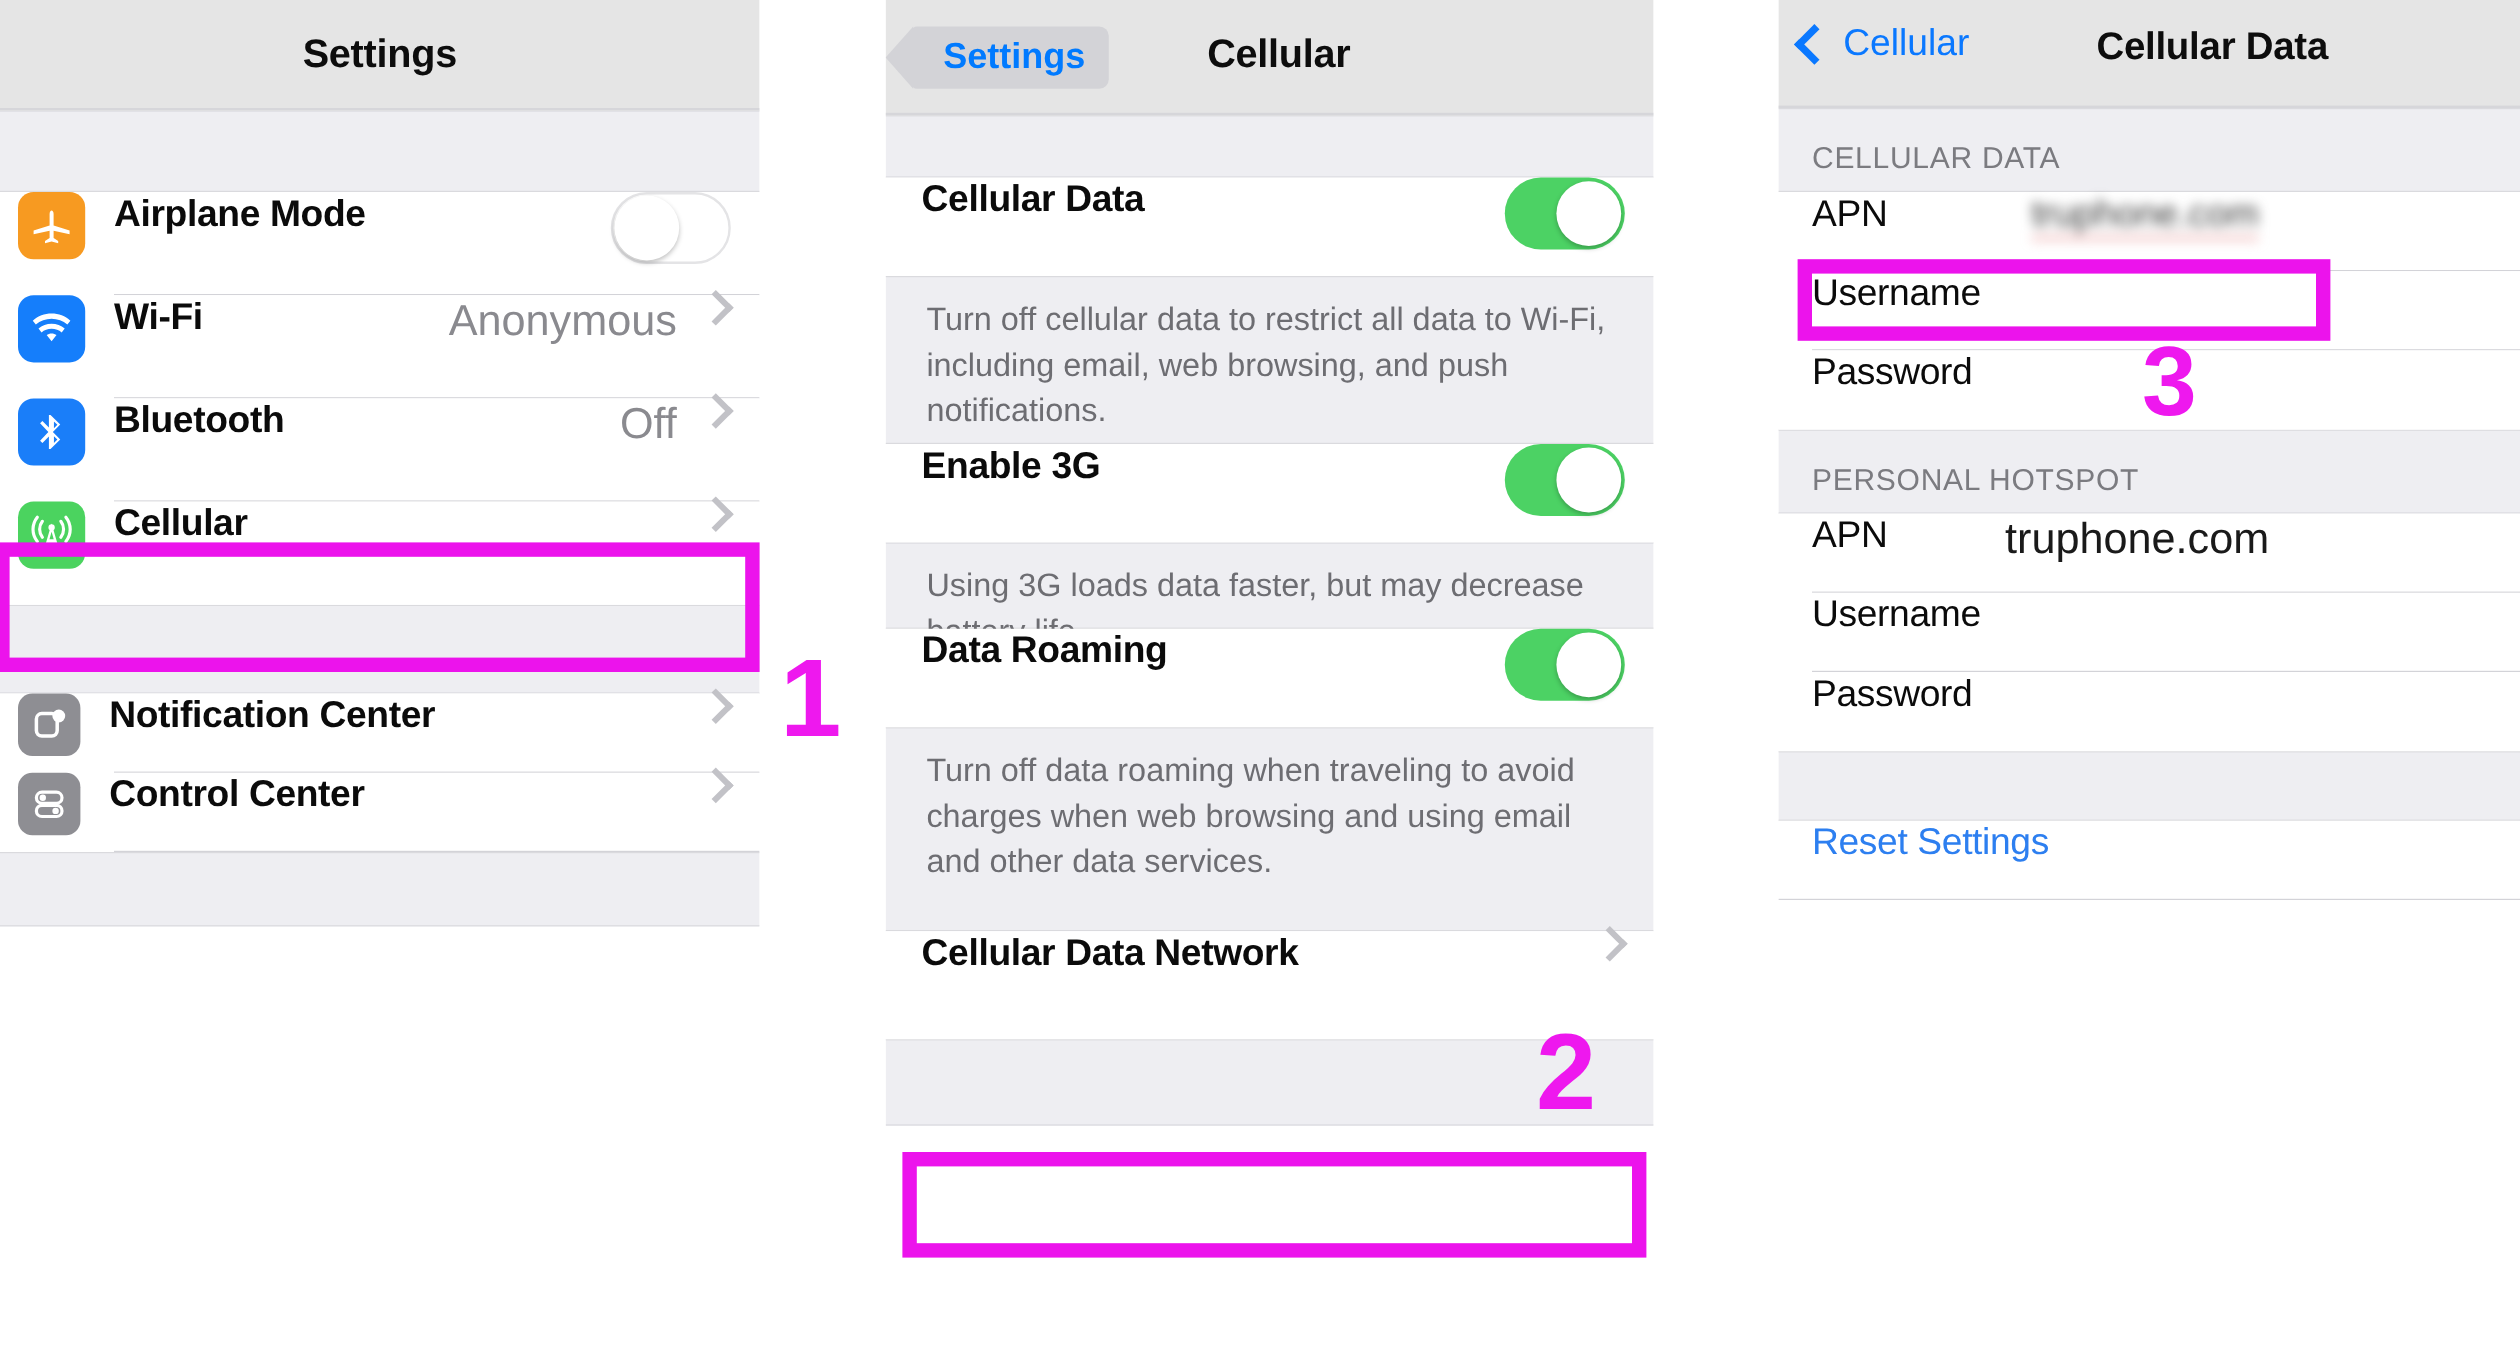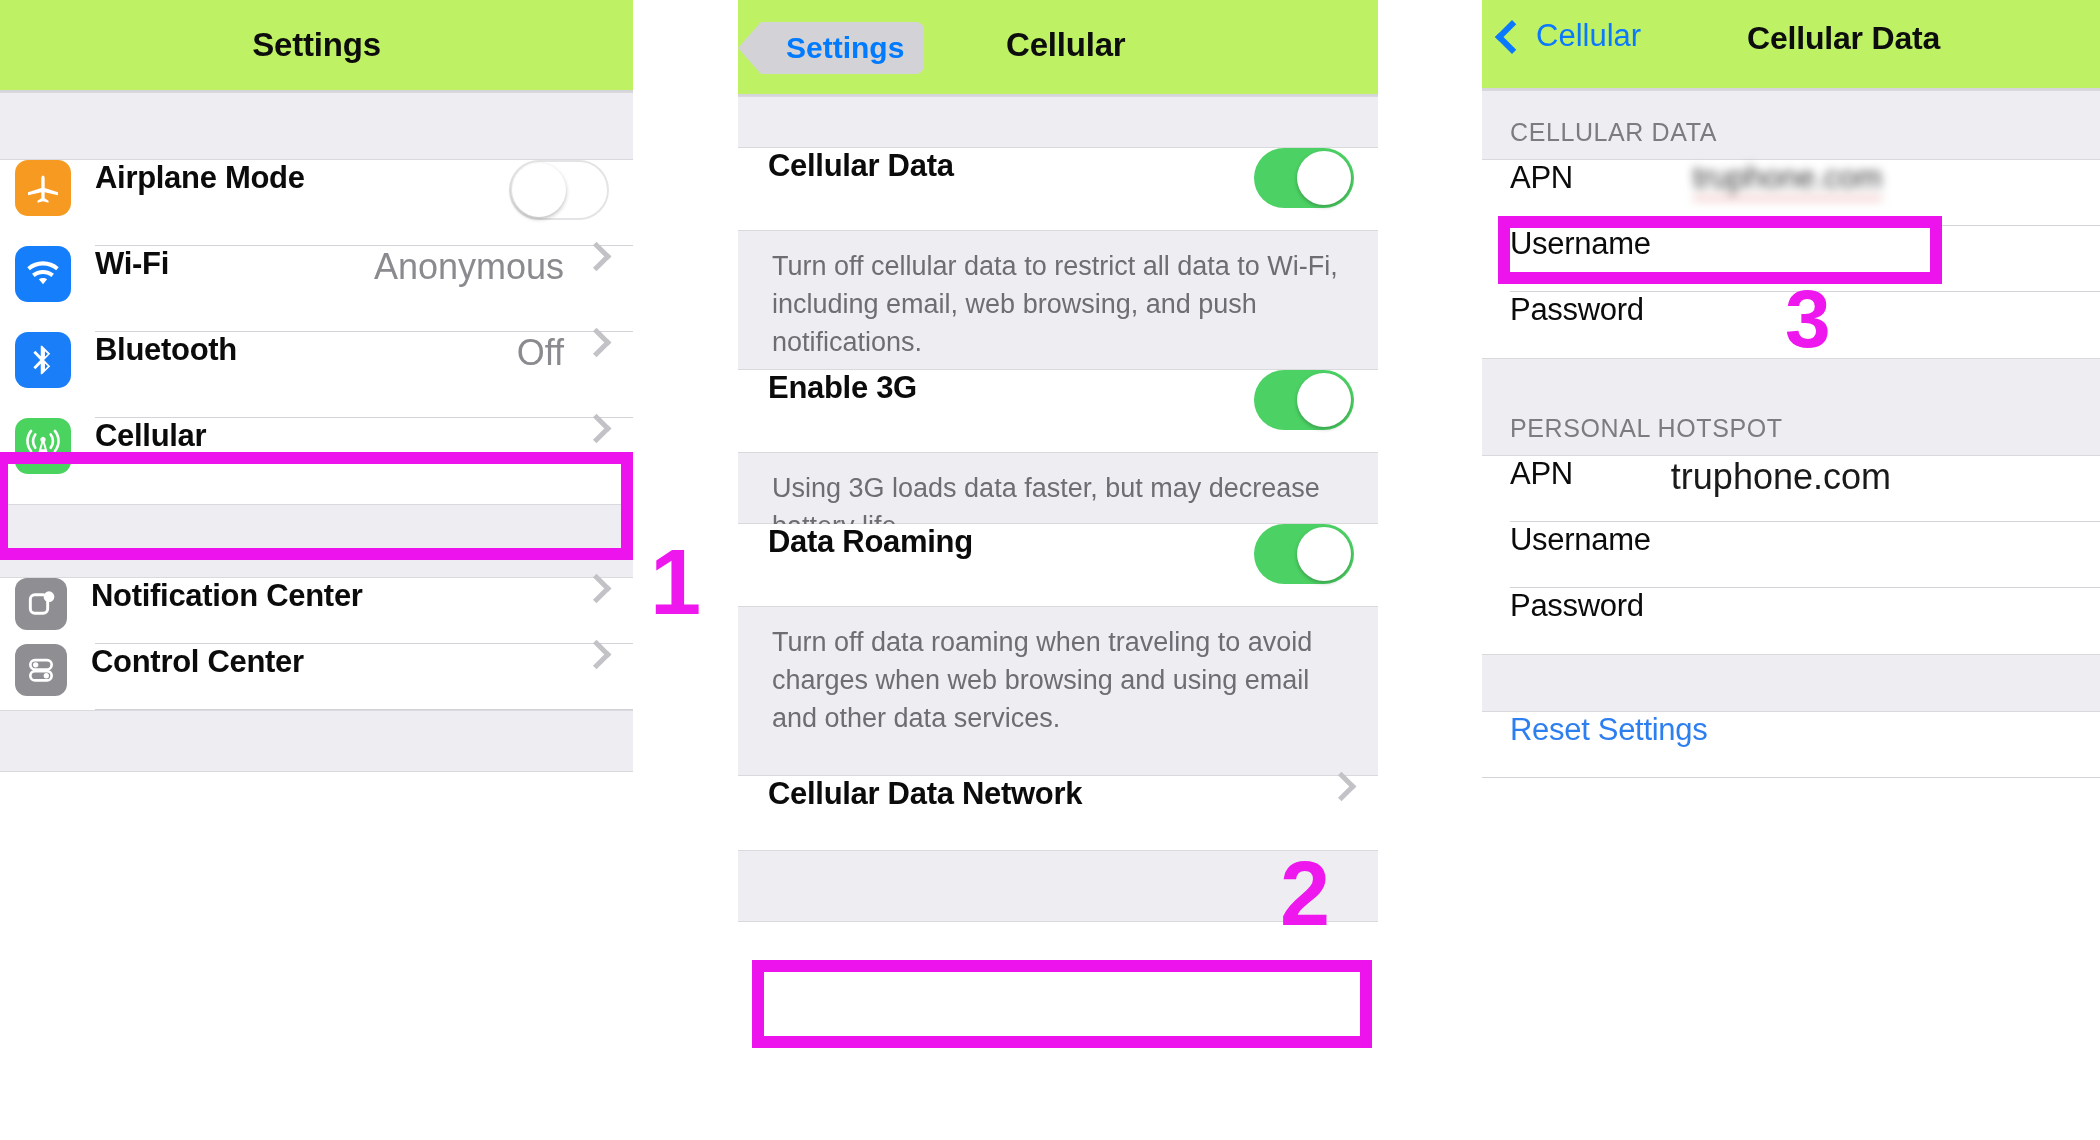--- a/index.html
+++ b/index.html
@@ -23,21 +23,21 @@
     background: #ffffff;
     overflow: hidden;
   }
   #panel-settings   { left: 0px;    width: 633px; height: 1140px; }
   #panel-cellular   { left: 738px;  width: 640px; height: 1140px; }
   #panel-cdata      { left: 1482px; width: 618px; height: 1140px; }
 
   
   .navbar {
     position: relative;
-    background: #bef264;
+    background: #e5e5e5;
     border-bottom: 2px solid #d6d6da;
     height: 92px;
     box-sizing: border-box;
   }
   .navbar-title {
     position: absolute;
     font-weight: bold;
     color: #0d0d0d;
     letter-spacing: -0.2px;
   }
@@ -384,21 +384,21 @@
 
   <div class="row" style="height:82px">
     <div class="row-label" style="margin-left:30px">Data Roaming</div>
     <div class="toggle on">
         <div class="knob"></div>
       </div>
   </div>
 
   <div class="help" style="height:170px">Turn off data roaming when traveling to avoid charges when web browsing and using email and other data services.</div>
 
-  <div class="row" style="height:74px">
+  <div class="row" style="height:90px">
     <div class="row-label" style="margin-left:30px">Cellular Data Network</div>
     <div class="chev" style="margin-left:auto"></div>
   </div>
 
   <div class="gap" style="height:70px"></div>
 </div>
 
 <div class="hl-box" style="left:752px; top:960px; width:620px; height:88px;"></div>
 <div class="step-num" style="left:1280px; top:843px; font-size:90px;">2</div>
 
@@ -422,21 +422,21 @@
 
   <div class="row" style="height:66px">
     <div class="row-label plain" style="margin-left:28px">Username</div>
     <div class="sep" style="left:28px; right:0;"></div>
   </div>
 
   <div class="row" style="height:66px">
     <div class="row-label plain" style="margin-left:28px">Password</div>
   </div>
 
-  <div class="section-head" style="height:98px">PERSONAL HOTSPOT</div>
+  <div class="section-head" style="height:70px">PERSONAL HOTSPOT</div>
 
   <div class="row" style="height:66px">
     <div class="row-label plain" style="margin-left:28px">APN</div>
     <div class="row-value dark" style="margin-left:98px; margin-right:auto">truphone.com</div>
     <div class="sep" style="left:28px; right:0;"></div>
   </div>
 
   <div class="row" style="height:66px">
     <div class="row-label plain" style="margin-left:28px">Username</div>
     <div class="sep" style="left:28px; right:0;"></div>

